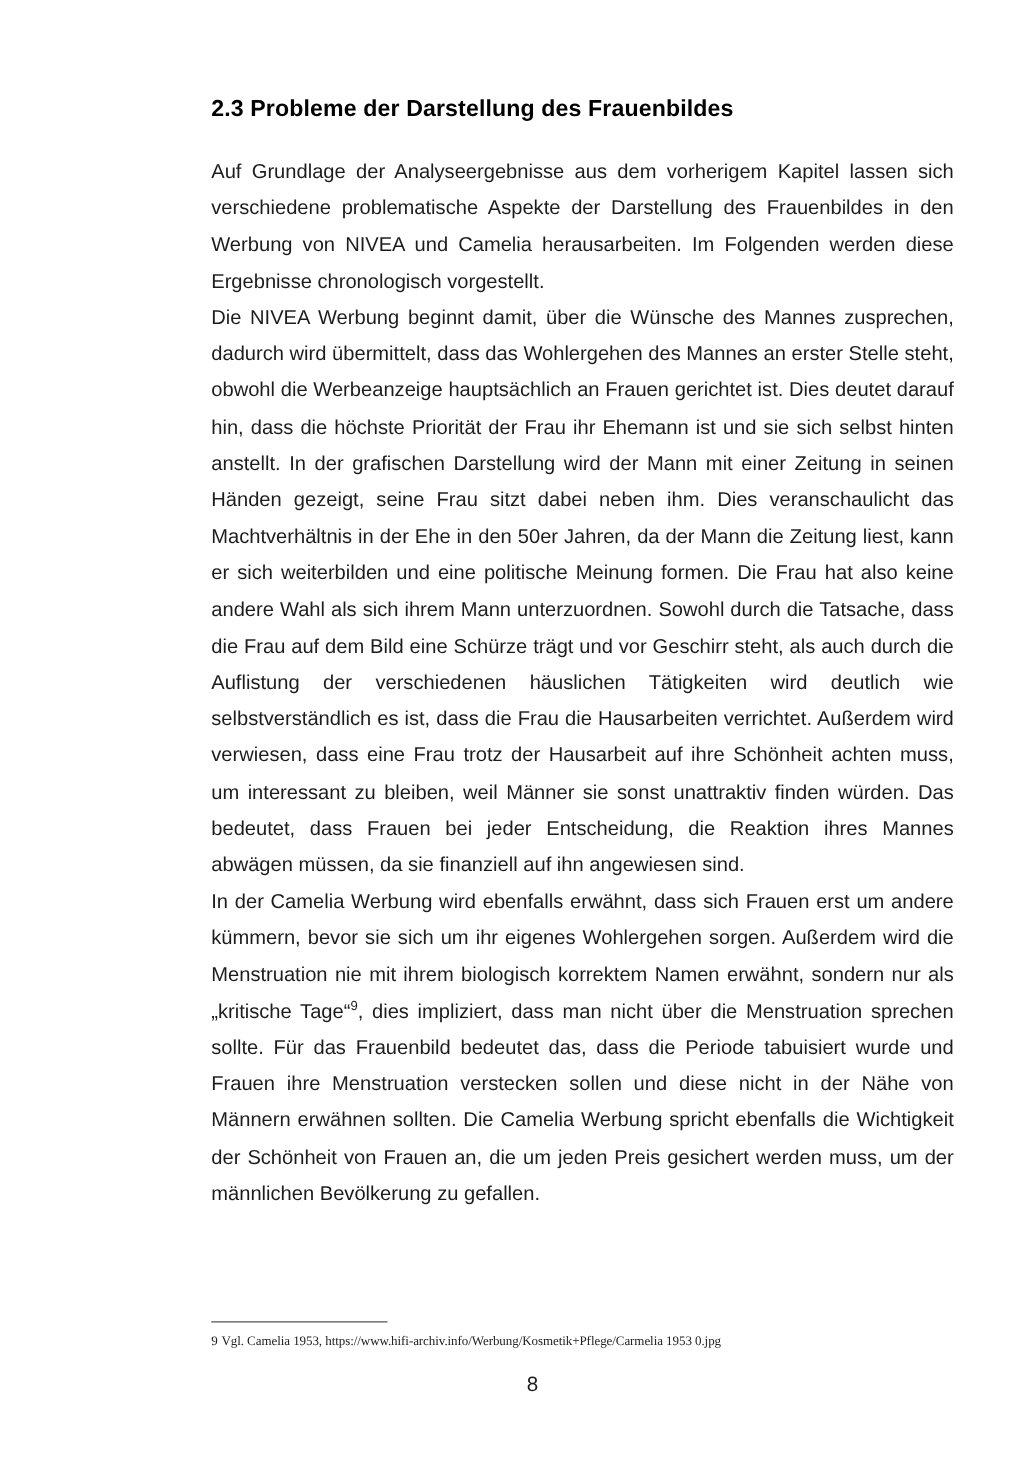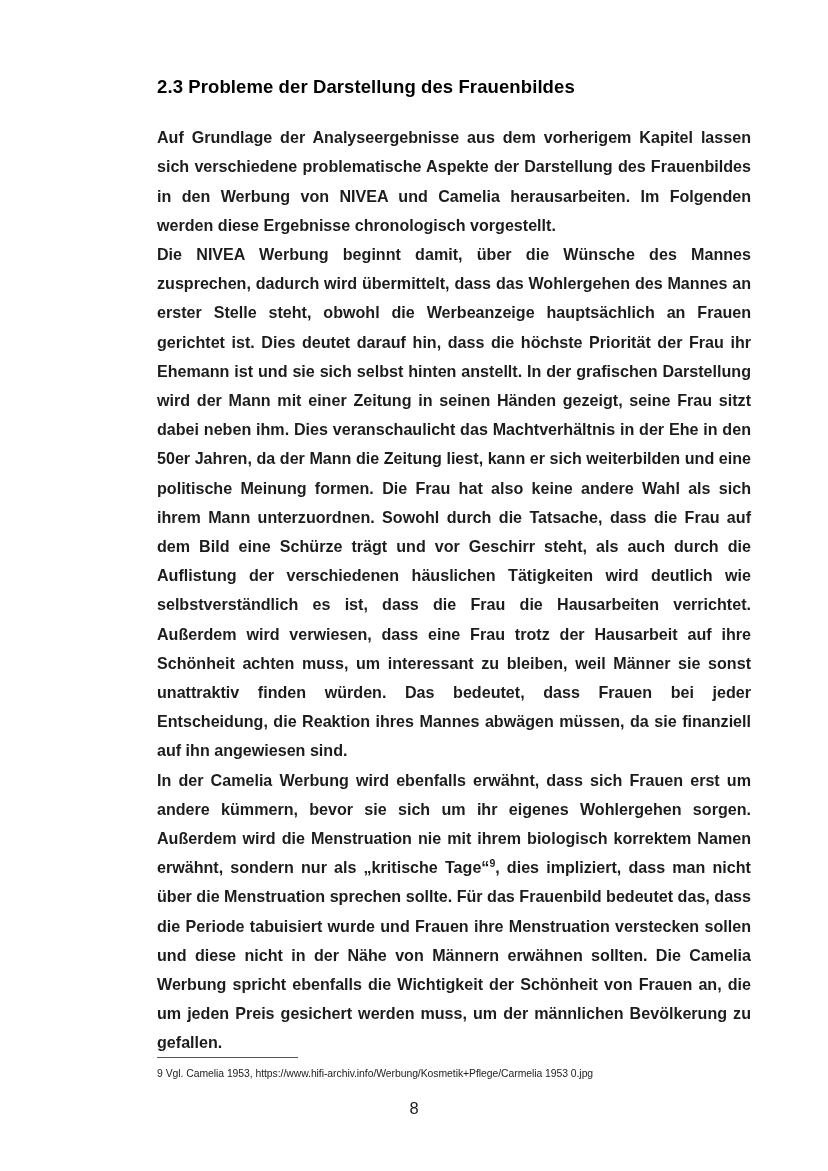--- a/index.html
+++ b/index.html
@@ -12,21 +12,21 @@
     width: 828px;
     height: 1171px;
     font-family: "Liberation Sans", sans-serif;
     color: #1a1a1a;
     position: relative;
     overflow: hidden;
   }
   .page {
     position: absolute;
     top: 0;
-    left: 0;
+    left: 12px;
     width: 816px;
     height: 1171px;
     background: #ffffff;
   }
   .content {
     position: absolute;
     left: 157px;
     top: 0;
     width: 594px;
   }
@@ -35,21 +35,20 @@
     font-weight: bold;
     letter-spacing: 0.1px;
     color: #000000;
     margin: 0;
     padding-top: 75px;
     line-height: 1.25;
   }
   .body-block {
     margin: 0;
     padding-top: 25px;
-    font-weight: bold;
   }
   .para {
     margin: 0;
     font-size: 16.1px;
     line-height: 29.2px;
     text-align: justify;
     text-justify: inter-word;
     color: #1c1c1c;
     hyphens: none;
     -webkit-hyphens: none;
@@ -57,20 +56,21 @@
   .para sup {
     font-size: 10.5px;
     vertical-align: super;
     line-height: 0;
   }
   .footnote-zone {
     position: absolute;
     left: 157px;
     top: 1057px;
     width: 594px;
+    font-family: Liberation Serif, serif;
   }
   .footnote-rule {
     width: 141px;
     height: 1px;
     background: #555555;
     border: 0;
     margin: 0 0 9px 0;
   }
   .footnote-text {
     margin: 0;

